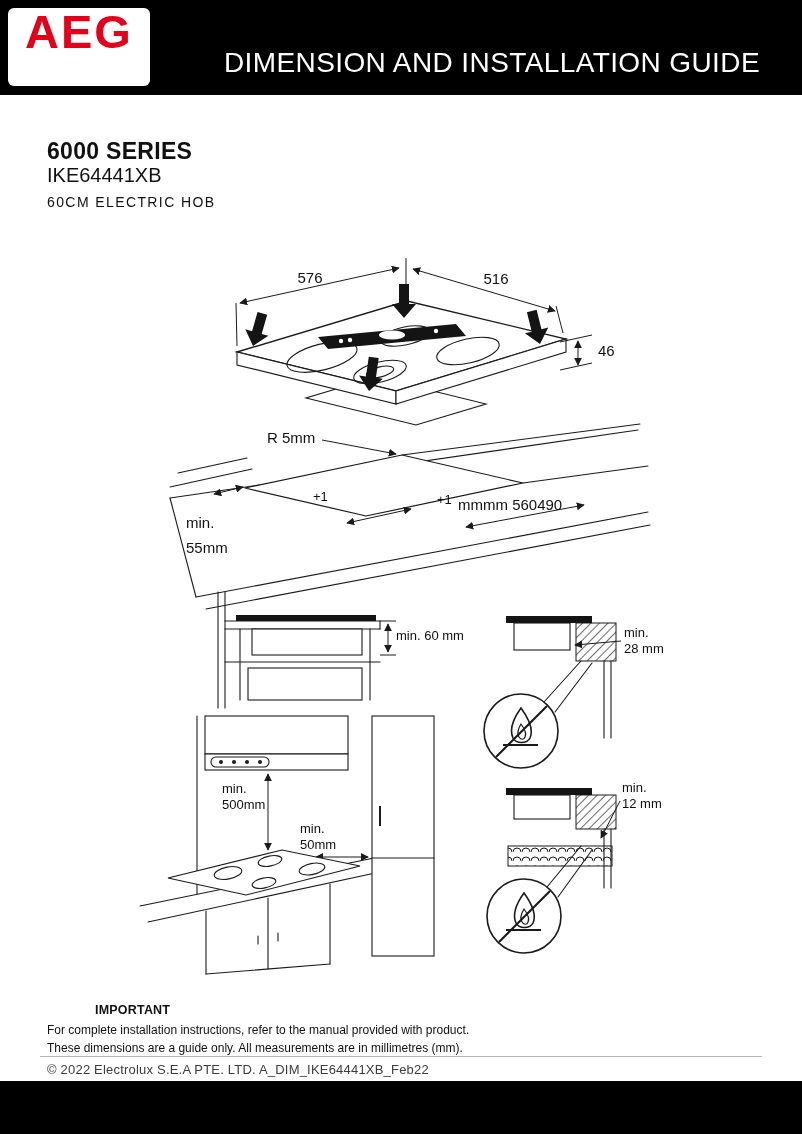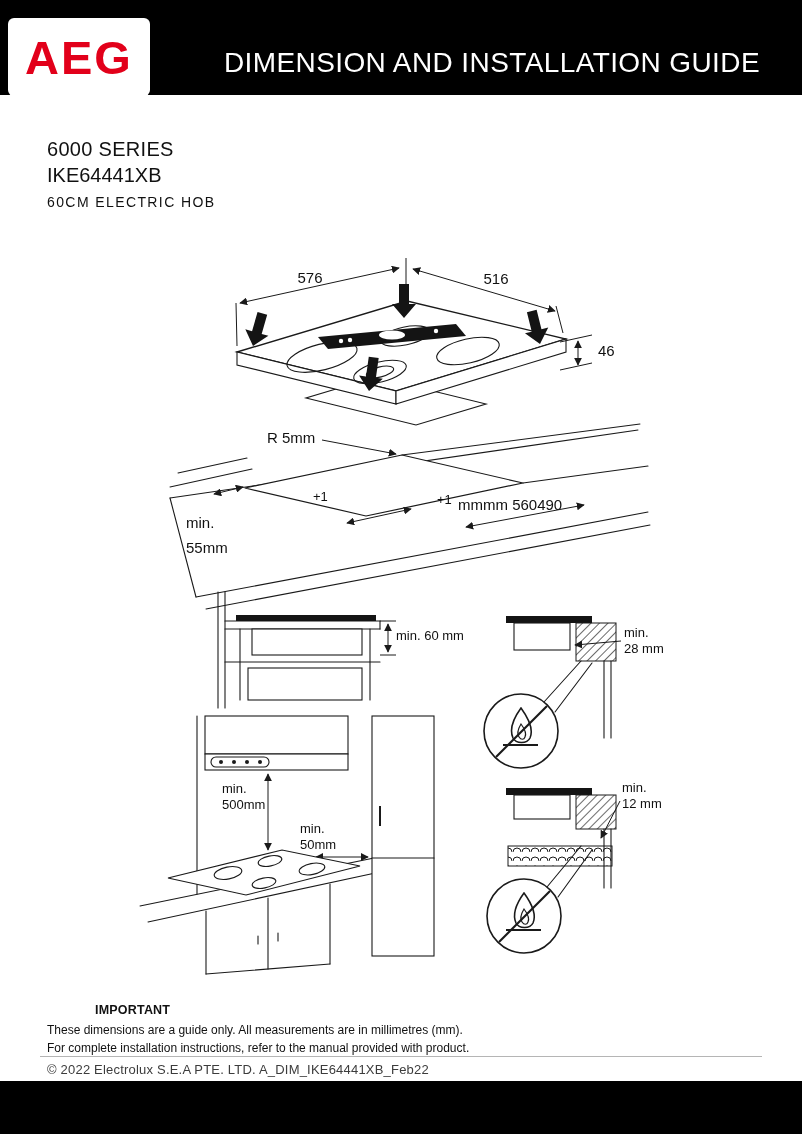--- a/index.html
+++ b/index.html
@@ -1,25 +1,25 @@
 <!DOCTYPE html>
 <html><head>
 <meta charset="utf-8">
 <style>
   html,body{margin:0;padding:0;background:#e8e8e8;}
   .page{position:relative;width:802px;height:1134px;margin:0 auto;background:#fff;overflow:hidden;
         font-family:"Liberation Sans",sans-serif;color:#111;}
   
   .topbar{position:absolute;left:0;top:0;width:802px;height:95px;background:#000;}
-  .logo-box{position:absolute;left:8px;top:18px;width:142px;height:78px;background:#fff;border-radius:6px;
-            display:flex;align-items:center;justify-content:center;}
+  .logo-box{position:absolute;left:8px;top:8px;width:142px;height:78px;background:#fff;border-radius:6px;
+            display:flex;align-items:flex-start;justify-content:center;}
   .logo-text{color:#e2001a;font-size:47px;font-weight:bold;letter-spacing:2px;line-height:1;}
   .doc-title{position:absolute;right:42px;top:47px;color:#fff;font-size:28px;letter-spacing:0.4px;white-space:nowrap;}
   
-  .series{position:absolute;left:47px;top:138px;font-size:20px;font-weight:normal;letter-spacing:0.3px;}
+  .series{position:absolute;left:47px;top:138px;font-size:23px;font-weight:bold;letter-spacing:0.3px;}
   .model{position:absolute;left:47px;top:164px;font-size:20px;font-weight:normal;}
   .ptype{position:absolute;left:47px;top:194px;font-size:14px;letter-spacing:1.4px;}
   
   .diagrams{position:absolute;left:0;top:230px;}
   .d-ln{fill:none;stroke:#1a1a1a;stroke-width:1.1;stroke-linecap:round;}
   .d-box{fill:#fff;stroke:#1a1a1a;stroke-width:1.1;}
   .d-dim{fill:none;stroke:#1a1a1a;stroke-width:1;}
   .d-txt{font-family:"Liberation Sans",sans-serif;font-size:15px;fill:#111;}
   .d-txt-sm{font-family:"Liberation Sans",sans-serif;font-size:13px;fill:#111;}
   
@@ -224,21 +224,21 @@
         <line x1="558" y1="897" x2="592" y2="850" class="d-ln"></line>
         <circle cx="524" cy="916" r="37" fill="#fff" stroke="#1a1a1a" stroke-width="1.6"></circle>
         <use href="#flameIcon" transform="translate(524,914)"></use>
         <line x1="499" y1="942" x2="550" y2="891" stroke="#1a1a1a" stroke-width="2.2"></line>
       </g>
     </g>
   </svg>
 
   <div class="important">
     <h3>IMPORTANT</h3>
+    <p>For complete installation instructions, refer to the manual provided with product.</p>
     <p>These dimensions are a guide only. All measurements are in millimetres (mm).</p>
-    <p>For complete installation instructions, refer to the manual provided with product.</p>
   </div>
 
   <div class="footer-divider"></div>
   <div class="copyright">© 2022 Electrolux S.E.A PTE. LTD.  A_DIM_IKE64441XB_Feb22</div>
   <div class="bottombar"></div>
 
 </div>
 
 </body></html>

